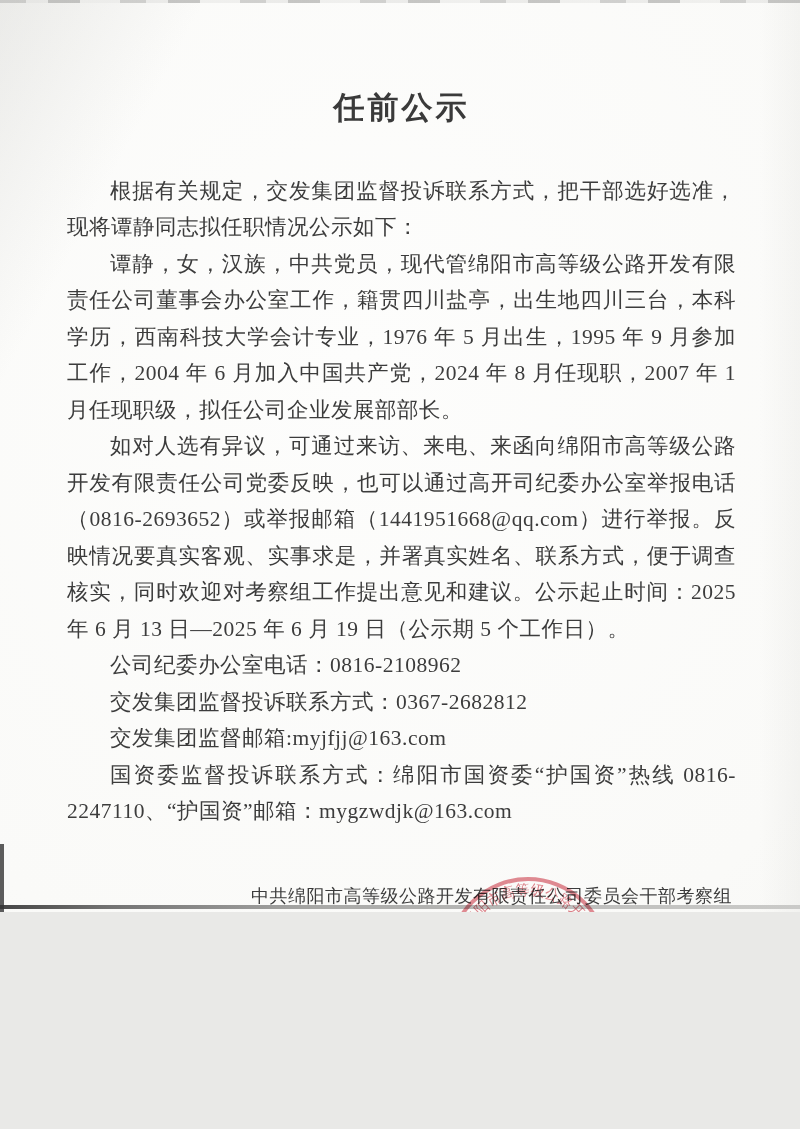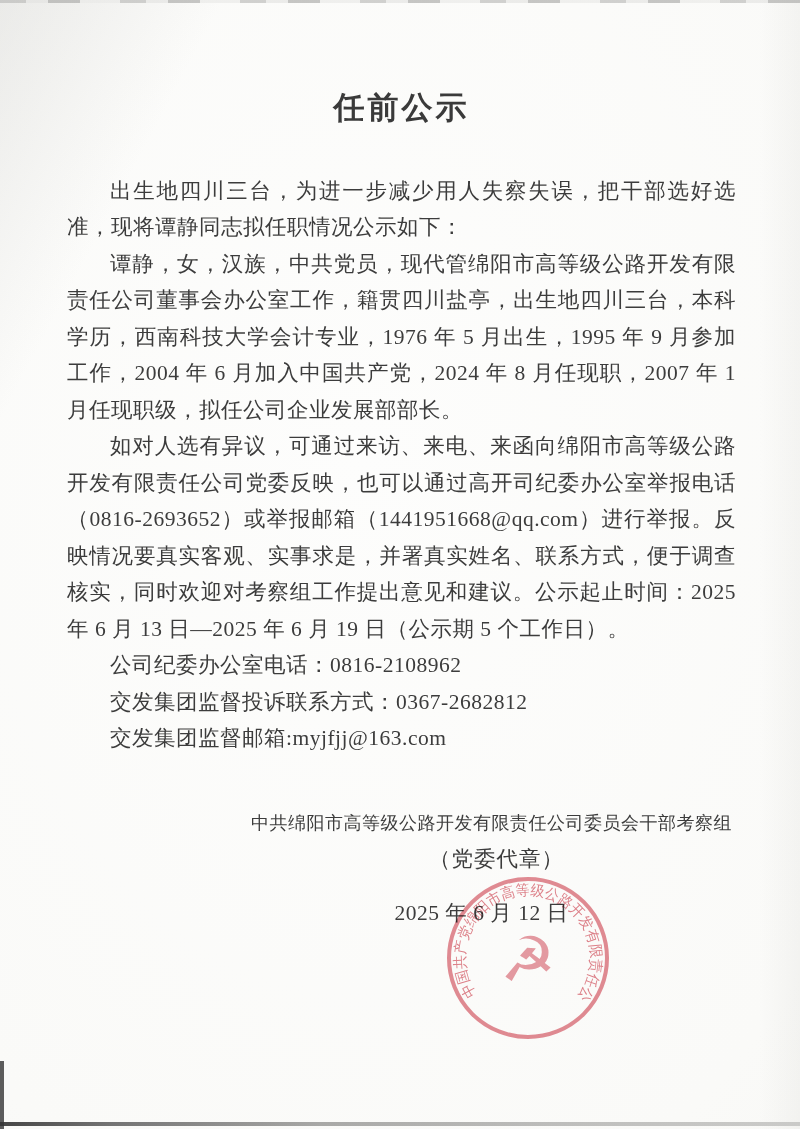--- a/index.html
+++ b/index.html
@@ -3,21 +3,21 @@
 <meta charset="utf-8">
 <style>
   html,body{margin:0;padding:0;}
   body{
     width:800px;height:1129px;
     background:#e9e9e7;
     font-family:"Liberation Serif","DejaVu Serif",serif;
   }
   .page{
     position:relative;
-    width:800px;height:1129px;
+    width:800px;height:912px;
     overflow:hidden;
     background:radial-gradient(130% 130% at 45% 40%, #fdfdfc 0%, #fafaf8 55%, #f4f4f1 100%);
     color:#3c3c3c;
   }
   
   .page::before{
     content:"";position:absolute;inset:0;pointer-events:none;
     background:linear-gradient(118deg, rgba(205,205,202,0.35) 0%, rgba(255,255,255,0) 16%),
                linear-gradient(to left, rgba(210,210,206,0.18) 0%, rgba(255,255,255,0) 5%);
   }
@@ -73,33 +73,34 @@
 <div class="page">
 
   <div class="scan-edge-top"></div>
   <div class="scan-edge-bottom"></div>
   <div class="scan-corner-mark"></div>
 
   <div class="content">
 
     <h1 class="title">任前公示</h1>
 
-    <p class="para">出生地四川三台，为进一步减少用人失察失误，把干部选好选准，现将谭静同志拟任职情况公示如下：</p>
+    <p class="para">根据有关规定，交发集团监督投诉联系方式，把干部选好选准，现将谭静同志拟任职情况公示如下：</p>
 
     <p class="para">谭静，女，汉族，中共党员，现代管绵阳市高等级公路开发有限责任公司董事会办公室工作，籍贯四川盐亭，出生地四川三台，本科学历，西南科技大学会计专业，1976 年 5 月出生，1995 年 9 月参加工作，2004 年 6 月加入中国共产党，2024 年 8 月任现职，2007 年 1 月任现职级，拟任公司企业发展部部长。</p>
 
     <p class="para">如对人选有异议，可通过来访、来电、来函向绵阳市高等级公路开发有限责任公司党委反映，也可以通过高开司纪委办公室举报电话（0816-2693652）或举报邮箱（1441951668@qq.com）进行举报。反映情况要真实客观、实事求是，并署真实姓名、联系方式，便于调查核实，同时欢迎对考察组工作提出意见和建议。公示起止时间：2025 年 6 月 13 日—2025 年 6 月 19 日（公示期 5 个工作日）。</p>
 
 
     <p class="para contact">公司纪委办公室电话：0816-2108962</p>
 
     <p class="para contact">交发集团监督投诉联系方式：0367-2682812</p>
 
     <p class="para contact">交发集团监督邮箱:myjfjj@163.com</p>
 
+    <p class="para">国资委监督投诉联系方式：绵阳市国资委“护国资”热线 0816-2247110、“护国资”邮箱：mygzwdjk@163.com</p>
 
     <div class="signature">
       <p class="sig-org">中共绵阳市高等级公路开发有限责任公司委员会干部考察组</p>
       <p class="sig-note">（党委代章）</p>
       <p class="sig-date">2025 年 6 月 12 日</p>
     </div>
 
   </div>
 
   <svg class="seal" viewBox="0 0 206 206">

